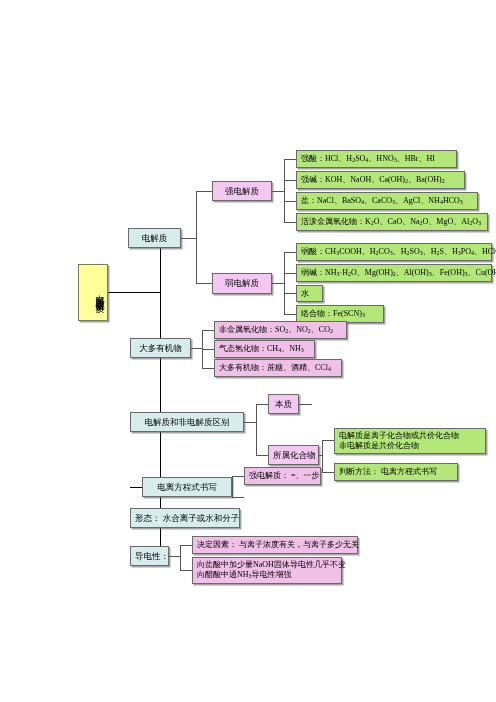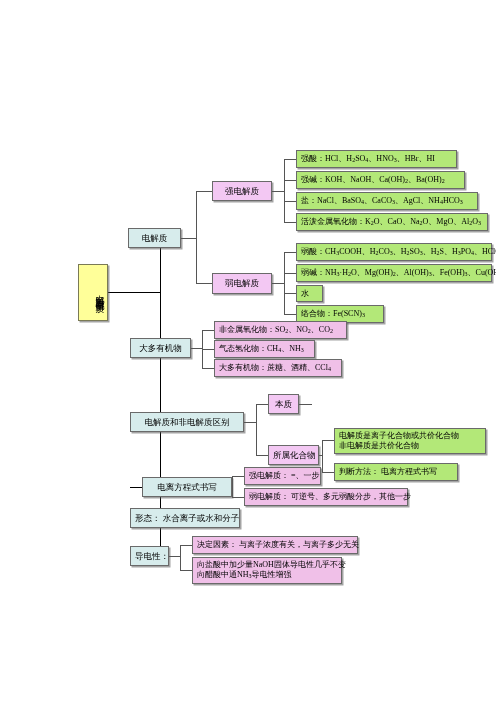--- a/index.html
+++ b/index.html
@@ -199,23 +199,20 @@
   <div class="node leafg two-line" style="left:334px;top:428px;width:152px;height:26px;">
     <span class="txt">电解质是离子化合物或共价化合物<br>非电解质是共价化合物</span>
   </div>
   <div class="node leafg" style="left:334px;top:463px;width:124px;height:18px;">
     <span class="txt">判断方法： 电离方程式书写</span>
   </div>
 
   <div class="node leafp" style="left:244px;top:467px;width:77px;height:18px;">
     <span class="txt">强电解质： =、一步</span>
   </div>
-  <div class="node leafp" style="left:244px;top:488px;width:164px;height:18px;">
-    <span class="txt">弱电解质： 可逆号、多元弱酸分步，其他一步</span>
-  </div>
 
   <div class="node leafp" style="left:192px;top:536px;width:166px;height:18px;">
     <span class="txt">决定因素： 与离子浓度有关，与离子多少无关</span>
   </div>
   <div class="node leafp two-line" style="left:192px;top:557px;width:150px;height:27px;">
     <span class="txt">向盐酸中加少量NaOH固体导电性几乎不变<br>向醋酸中通NH<sub>3</sub>导电性增强</span>
   </div>
 
 </div>
 

